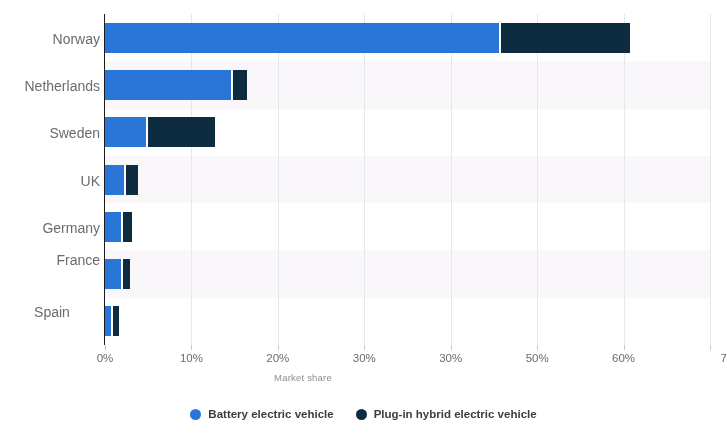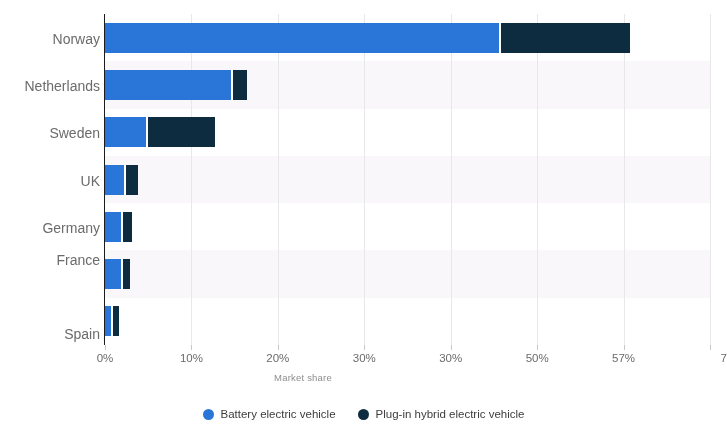--- a/index.html
+++ b/index.html
@@ -148,21 +148,21 @@
     width: 11px;
     height: 11px;
     border-radius: 50%;
     display: block;
     flex: none;
   }
   .legend-dot-bev  { background: #2a76d8; }
   .legend-dot-phev { background: #0e2c40; }
   .legend-text {
     font-size: 11.5px;
-    font-weight: normal;
+    font-weight: bold;
     color: #3d3d3d;
     white-space: nowrap;
   }
 </style>
 </head>
 <body>
 
 <div id="chart-root">
 
   <div class="plot-area" id="plot-area">
@@ -215,38 +215,38 @@
 
   <div class="y-axis-line"></div>
 
   <div id="y-labels">
       <div class="cat-label" style="top: 17.6429px;">Norway</div>
       <div class="cat-label" style="top: 64.9286px;">Netherlands</div>
       <div class="cat-label" style="top: 112.214px;">Sweden</div>
       <div class="cat-label" style="top: 159.5px;">UK</div>
       <div class="cat-label" style="top: 206.786px;">Germany</div>
       <div class="cat-label" style="top: 239px;">France</div>
-      <div class="cat-label" style="top: 313px;">Spain</div>
+      <div class="cat-label" style="top: 291px; text-align: center;">Spain</div>
     </div>
 
   <div id="x-axis">
       <div class="tick-mark" style="left: 0px;"></div>
       <div class="tick-label" style="left: 0px;">0%</div>
       <div class="tick-mark" style="left: 86.4286px;"></div>
       <div class="tick-label" style="left: 86.4286px;">10%</div>
       <div class="tick-mark" style="left: 172.857px;"></div>
       <div class="tick-label" style="left: 172.857px;">20%</div>
       <div class="tick-mark" style="left: 259.286px;"></div>
       <div class="tick-label" style="left: 259.286px;">30%</div>
       <div class="tick-mark" style="left: 345.714px;"></div>
       <div class="tick-label" style="left: 345.714px;">30%</div>
       <div class="tick-mark" style="left: 432.143px;"></div>
       <div class="tick-label" style="left: 432.143px;">50%</div>
       <div class="tick-mark" style="left: 518.571px;"></div>
-      <div class="tick-label" style="left: 518.571px;">57%</div>
+      <div class="tick-label" style="left: 518.571px;">60%</div>
       <div class="tick-mark" style="left: 605px;"></div>
       <div class="tick-label" style="left: 627px;">70%</div>
     </div>
 
   <div id="x-axis-title">Market share</div>
 
   <div id="legend">
       <div class="legend-item">
         <span class="legend-dot legend-dot-bev"></span>
         <span class="legend-text">Battery electric vehicle</span>

